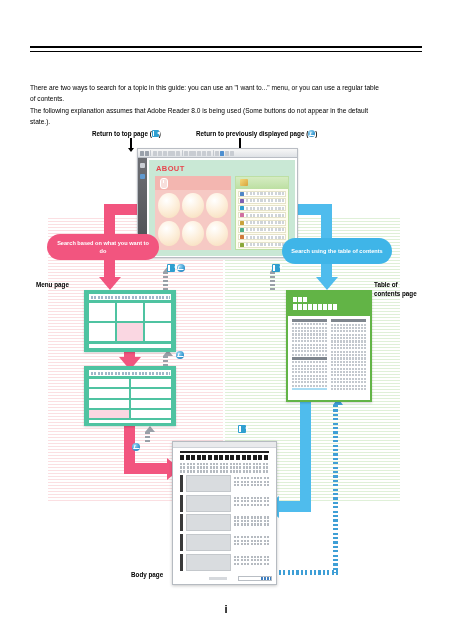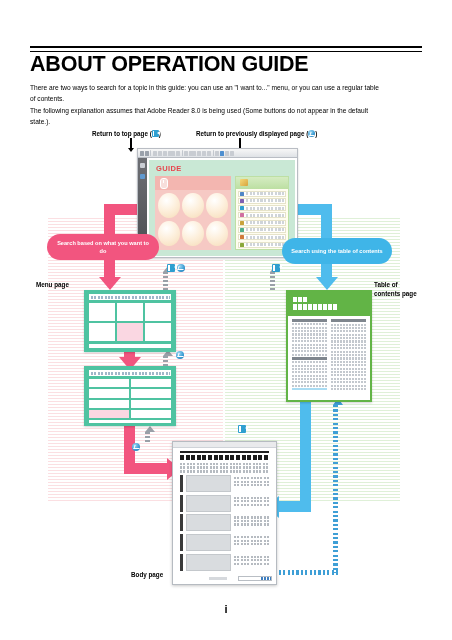--- a/index.html
+++ b/index.html
@@ -260,21 +260,20 @@
   #folio{position:absolute;left:0;right:0;top:603px;text-align:center;
     font-size:11px;font-weight:bold;}
 </style>
 </head>
 <body>
 
 <div class="page">
 
   <div class="rule-top"></div>
   <div class="rule-top2"></div>
-  <div id="page-title">ABOUT OPERATION GUIDE</div>
   <div id="intro">
     <div>There are two ways to search for a topic in this guide: you can use an "I want to..." menu, or you can use a regular table</div>
     <div>of contents.</div>
     <div>The following explanation assumes that Adobe Reader 8.0 is being used (Some buttons do not appear in the default</div>
     <div>state.).</div>
   </div>
 
   <div class="clabel" id="lbl-top">
     <span>Return to top page (</span><span class="lbl-ico" style="width:7px;height:7px;background:#2f9fd0;border-radius:1px;position:relative;">
       <span style="position:absolute;left:1px;top:1px;width:1.2px;height:5px;background:#fff;"></span>
@@ -376,21 +375,21 @@
       <span class="tb-ico blue"></span>
       <span class="tb-ico faint"></span>
       <span class="tb-ico faint"></span>
     </div>
     <div id="app-sidebar">
       <span class="sb-ico" style="top:5px;background:#c9ced4;"></span>
       <span class="sb-ico" style="top:16px;background:#5f9ad0;"></span>
     </div>
     <div id="app-canvas">
       <div id="doc-sheet">
-        <div id="sharp-logo">GUIDE</div>
+        <div id="sharp-logo">ABOUT</div>
 
         <div id="panel-pink">
           <div class="ph">
             <span class="mouse-ico"></span>
           </div>
           <div id="circle-grid">
             <span class="circ"></span>
             <span class="circ"></span>
             <span class="circ"></span>
             <span class="circ"></span>

